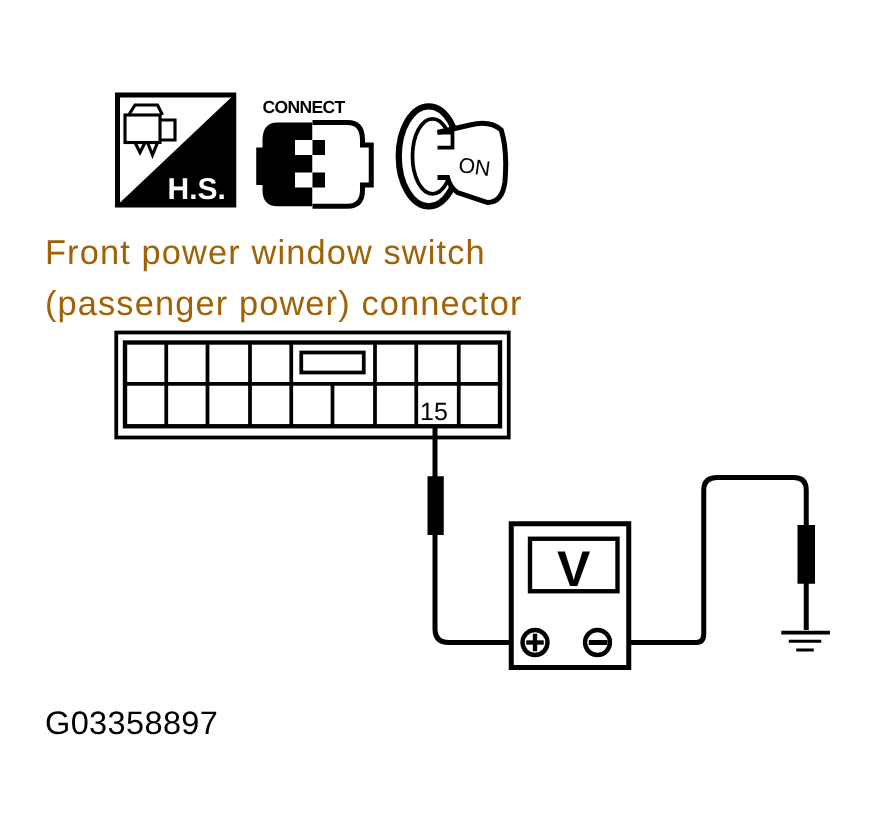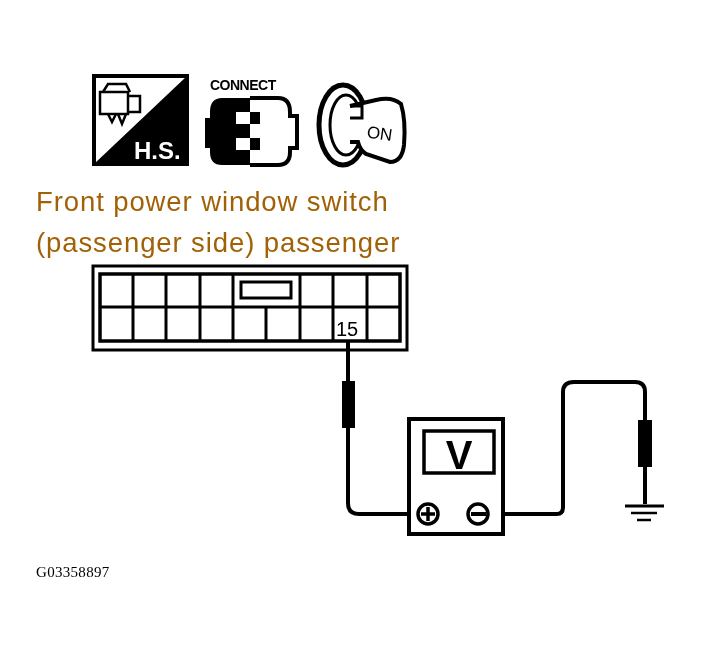--- a/index.html
+++ b/index.html
@@ -1,21 +1,21 @@
 <!DOCTYPE html>
 <html><head>
   <meta charset="utf-8">
   <style>
     html, body { margin: 0; padding: 0; background: #ffffff; }
     body { width: 701px; height: 658px; position: relative; overflow: hidden; font-family: "Liberation Sans", sans-serif; }
     .canvas { position: absolute; left: 0; top: 0; width: 701px; height: 658px; }
     .title-line { position: absolute; left: 36px; font-family: "Liberation Sans", sans-serif; font-size: 27.5px; color: #a16207; letter-spacing: 0.9px; white-space: nowrap; line-height: 1; }
     .title-1 { top: 188px; }
     .title-2 { top: 229px; }
-    .fig-code { position: absolute; left: 36px; top: 565px; font-family: Liberation Serif, serif; font-size: 15px; color: #000; letter-spacing: 0.3px; line-height: 1; }
+    .fig-code { position: absolute; left: 36px; top: 565px; font-family: Liberation Sans, sans-serif; font-size: 26px; color: #000; letter-spacing: 0.3px; line-height: 1; }
     svg text { font-family: "Liberation Sans", sans-serif; }
   </style>
 </head>
 <body>
 
 <svg class="canvas" width="701" height="658" viewBox="0 0 701 658" xmlns="http://www.w3.org/2000/svg">
 
   <g>
     <rect x="94" y="76" width="93" height="88" fill="#fff" stroke="#000" stroke-width="4"></rect>
     <polygon points="187,76 187,164 94,164" fill="#000"></polygon>
@@ -99,14 +99,14 @@
     </g>
 
     <g>
       <circle cx="478" cy="514" r="10" fill="#fff" stroke="#000" stroke-width="3.5"></circle>
       <line x1="471" y1="514" x2="486" y2="514" stroke="#000" stroke-width="4"></line>
     </g>
   </g>
 </svg>
 
 <div class="title-line title-1">Front power window switch</div>
-<div class="title-line title-2">(passenger side) passenger</div>
+<div class="title-line title-2">(passenger power) connector</div>
 <div class="fig-code">G03358897</div>
 
 </body></html>

